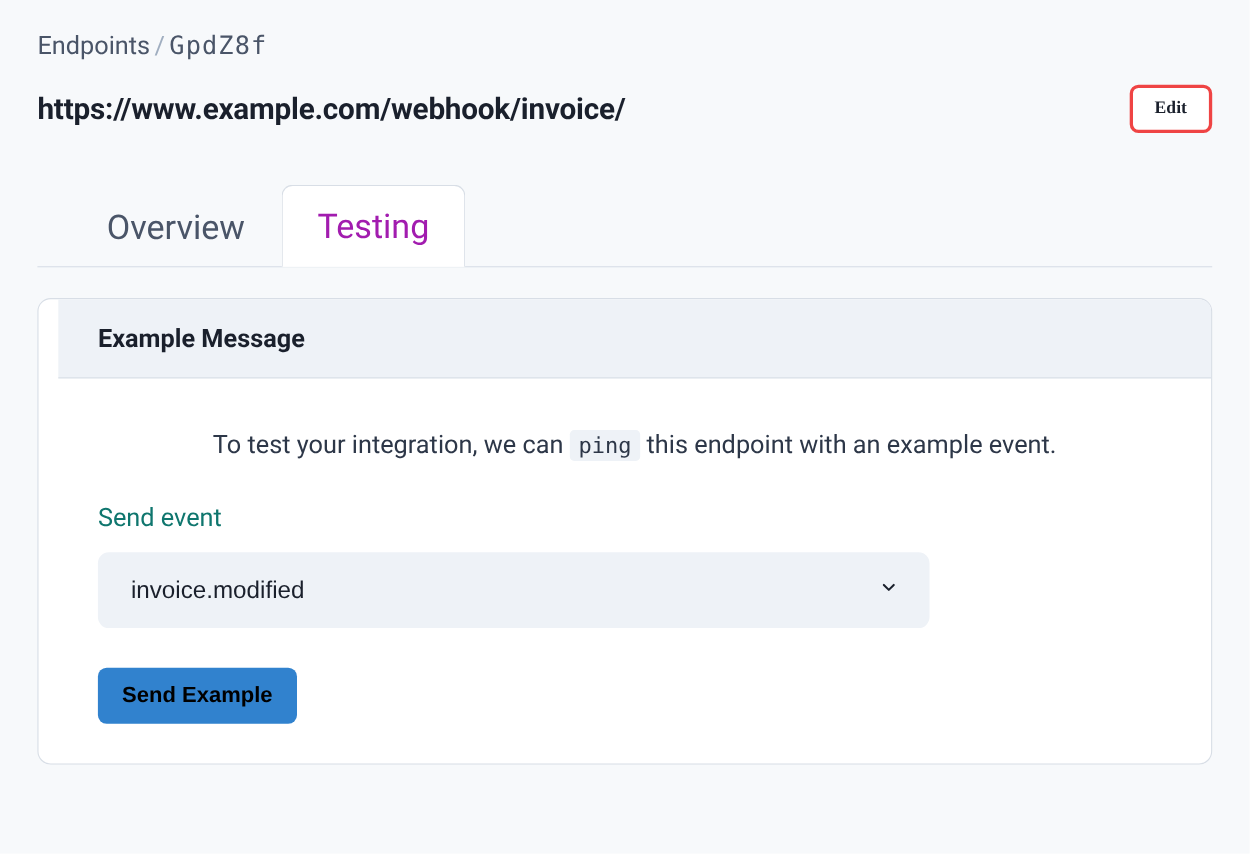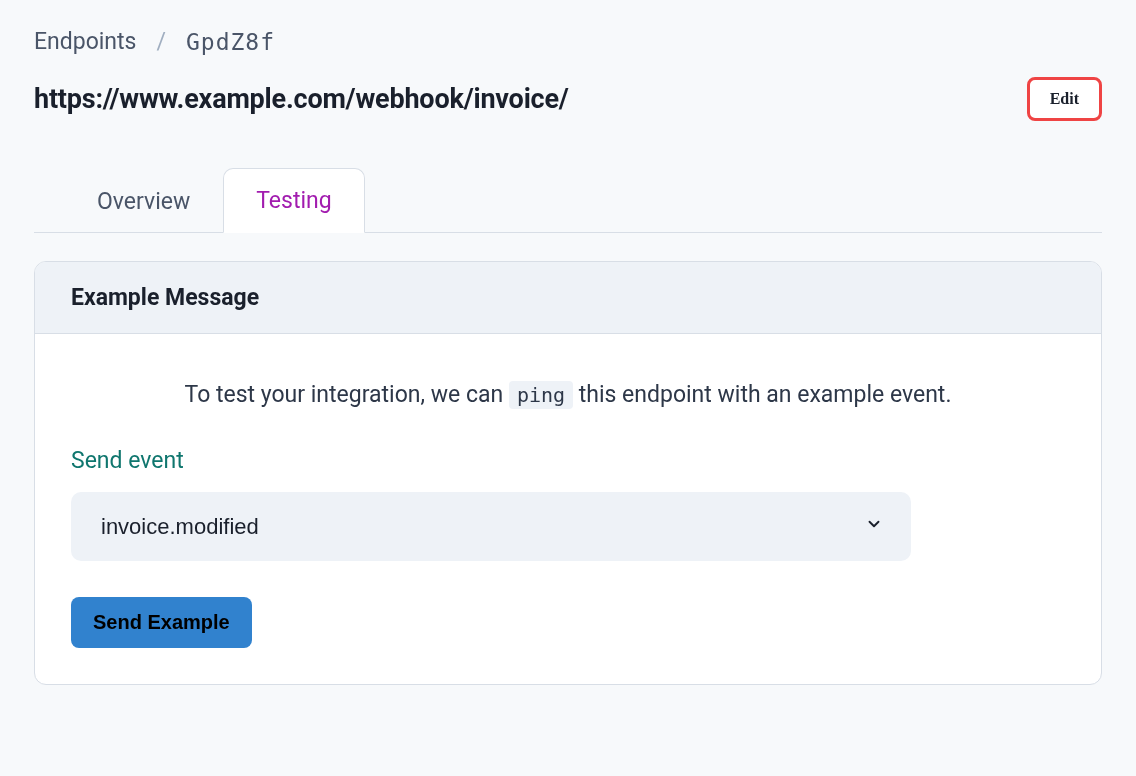--- a/index.html
+++ b/index.html
@@ -6,21 +6,21 @@
   html, body { width: 1136px; height: 776px; }
   body {
     background: #f7f9fb;
     font-family: -apple-system, BlinkMacSystemFont, "Segoe UI", Roboto, "Helvetica Neue", Arial, sans-serif;
     color: #1a202c;
     padding: 28px 34px;
   }
   .breadcrumb {
     display: flex;
     align-items: center;
-    gap: 20px;
+    gap: 4px;
     font-size: 23px;
     color: #4a5568;
     margin-bottom: 22px;
   }
   .breadcrumb .sep { color: #a0aec0; }
   .breadcrumb .id { font-family: ui-monospace, SFMono-Regular, Menlo, Consolas, monospace; letter-spacing: 1px; }
   .title-row {
     display: flex;
     justify-content: space-between;
     align-items: center;
@@ -44,21 +44,21 @@
     font-family: Liberation Serif, serif;
   }
   .tabs {
     display: flex;
     align-items: flex-end;
     border-bottom: 1px solid #d8dee6;
     padding-left: 30px;
   }
   .tab {
     padding: 18px 32px;
-    font-size: 23px;
+    font-size: 31px;
     color: #4a5568;
     cursor: pointer;
     border: 1px solid transparent;
     border-bottom: none;
     position: relative;
     top: 1px;
     text-align: right;
   }
   .tab.active {
     background: #ffffff;
@@ -68,20 +68,21 @@
     border-top-right-radius: 10px;
     color: #a21caf;
     font-weight: 400;
   }
   .panel {
     margin-top: 28px;
     border: 1px solid #d8dee6;
     border-radius: 12px;
     overflow: hidden;
     background: #ffffff;
+    padding-left: 18px;
   }
   .panel-header {
     background: #eef2f7;
     border-bottom: 1px solid #d8dee6;
     padding: 22px 36px;
     font-size: 23px;
     font-weight: 700;
     color: #1a202c;
   }
   .panel-body {
@@ -101,21 +102,21 @@
     border-radius: 4px;
     font-size: 20px;
   }
   .field-label {
     font-size: 23px;
     color: #0f766e;
     margin-bottom: 18px;
   }
   .select-wrap {
     position: relative;
-    width: 840px;
+    width: 756px;
     max-width: 100%;
     margin-bottom: 36px;
   }
   .select {
     width: 100%;
     background: #eef2f7;
     border: none;
     border-radius: 10px;
     padding: 22px 56px 22px 30px;
     font-size: 22px;

